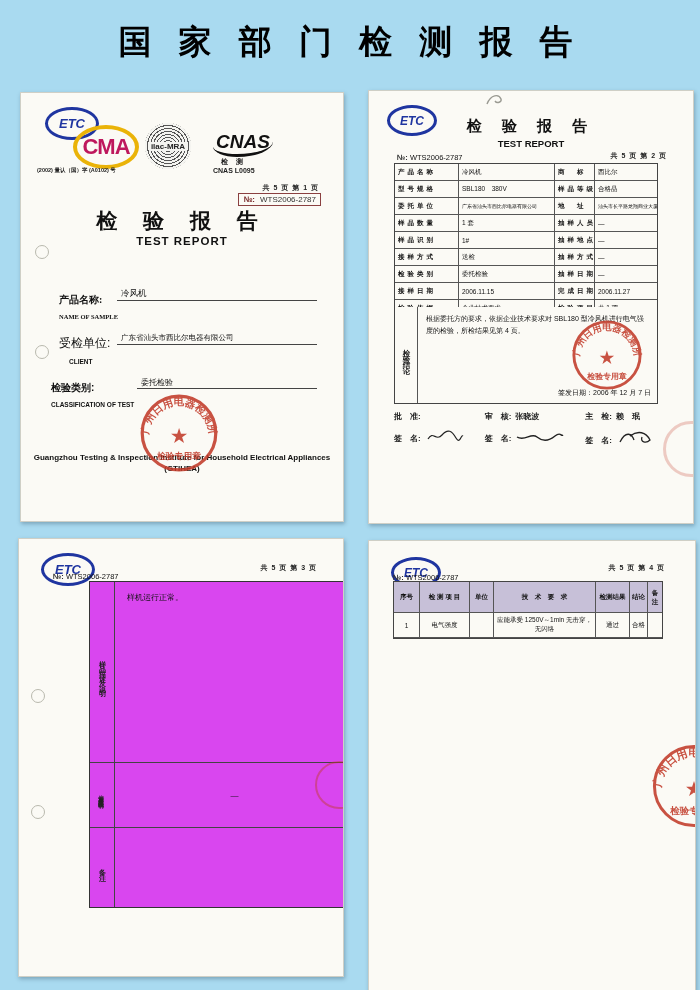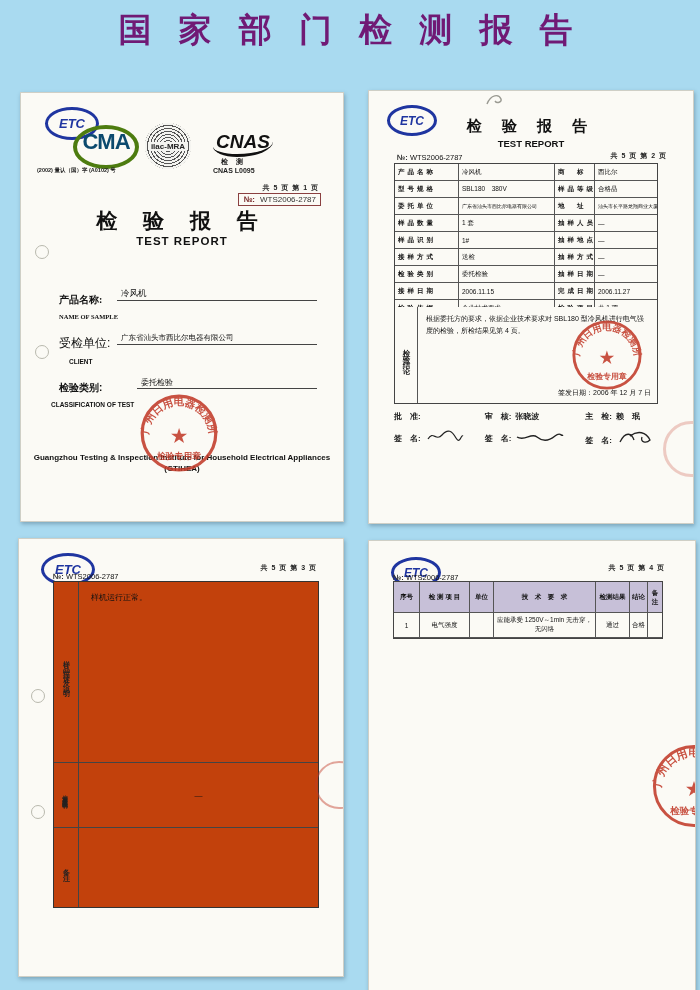--- a/index.html
+++ b/index.html
@@ -4,41 +4,41 @@
 <style>
   html,body{margin:0;padding:0;}
   body{
     width:700px;height:990px;position:relative;overflow:hidden;
     background:#a9daf0;
     font-family:"Liberation Sans","DejaVu Sans",sans-serif;
     color:#111;
   }
   
   .banner{position:absolute;left:0;top:0;width:700px;text-align:center;}
-  .banner .l1{margin-top:8px;font-size:33px;font-weight:700;letter-spacing:9px;color:#701a75;}
+  .banner .l1{margin-top:20px;font-size:33px;font-weight:700;letter-spacing:9px;color:#000000;}
   .banner .l2{margin-top:2px;font-size:28px;font-weight:700;letter-spacing:2px;color:#151515;}
   
   .page{
     position:absolute;background:#fbfaf5;border:1px solid #cfcfc6;
     box-shadow:1px 2px 4px rgba(40,70,90,.35);overflow:hidden;
   }
   #p1{left:20px;top:92px;width:322px;height:428px;}
   #p2{left:368px;top:90px;width:324px;height:432px;}
   #p3{left:18px;top:538px;width:324px;height:437px;}
   #p4{left:368px;top:540px;width:326px;height:450px;}
   .abs{position:absolute;}
   
   .etc{
     border:3px solid #1f35a0;border-radius:50%;color:#1f35a0;
     display:flex;align-items:center;justify-content:center;
     font-weight:900;font-style:italic;background:transparent;
   }
   .cma{
-    border:4px solid #4d7c0f;border-radius:50%;color:#0c4a6e;
-    display:flex;align-items:flex-start;justify-content:center;
+    border:4px solid #eab308;border-radius:50%;color:#be185d;
+    display:flex;align-items:center;justify-content:center;
     font-weight:900;letter-spacing:-1px;
   }
   .ilac{
     border-radius:50%;
     background:repeating-radial-gradient(circle at 50% 50%, #f4f4f0 0 2px, #555 2px 3px);
     display:flex;align-items:center;justify-content:center;
   }
   .ilac span{background:#f4f4f0;padding:0 1px;font-weight:900;font-size:8px;color:#222;}
   .cnas{font-weight:900;font-style:italic;color:#111;border-bottom:3px solid #111;border-radius:0 0 60% 40%;padding:0 3px 1px 3px;}
   .cap{font-weight:700;color:#222;}
@@ -57,21 +57,21 @@
     height:16px;border-right:1px solid #555;border-bottom:1px solid #555;
     font-size:6.5px;display:flex;align-items:center;padding:0 3px;overflow:hidden;white-space:nowrap;
   }
   .igrid>div:nth-child(4n){border-right:none;}
   .igrid .lb{font-weight:700;letter-spacing:3px;}
   .igrid .xs{font-size:5px;}
   .concl{display:flex;border:1.2px solid #444;border-top:none;height:96px;background:#fbfaf5;}
   .concl .clab{width:22px;border-right:1px solid #555;display:flex;align-items:center;justify-content:center;font-size:7.5px;letter-spacing:6px;}
   .concl .cbody{position:relative;flex:1;font-size:7px;line-height:1.7;padding:6px 8px;}
   
-  .dtable{border:1.5px solid #333;background:#c2410c;}
+  .dtable{border:1.5px solid #333;background:#d946ef;margin-left:36px;}
   .drow{display:flex;border-bottom:1px solid #444;}
   .drow:last-child{border-bottom:none;}
   .drow .dlab{width:24px;border-right:1px solid #444;display:flex;align-items:center;justify-content:center;text-align:center;}
   .drow .dbody{flex:1;position:relative;font-size:8px;padding:10px 12px;}
   
   .rtable{display:grid;grid-template-columns:26px 50px 24px 102px 34px 18px 14px;border:1.2px solid #444;}
   .rtable>div{border-right:1px solid #555;border-bottom:1px solid #555;display:flex;align-items:center;justify-content:center;text-align:center;font-size:6.5px;padding:1px 2px;}
   .rtable>div:nth-child(7n){border-right:none;}
   .rtable .hd{background:#c7c0d8;font-weight:700;height:28px;line-height:1.4;}
   .rtable .dt{height:22px;background:#fbfaf5;}
@@ -117,21 +117,21 @@
   </div>
 
   <div class="abs" style="left:38px;top:240px;width:250px;">
     <span style="font-size:12px;font-weight:400;">受检单位:</span>
     <span class="abs" style="left:62px;top:0px;font-size:7.5px;">广东省汕头市西比尔电器有限公司</span>
     <div class="abs underfield" style="left:58px;top:11px;width:200px;"></div>
     <div style="font-size:6.5px;font-weight:700;margin-top:6px;margin-left:10px;">CLIENT</div>
   </div>
 
   <div class="abs" style="left:30px;top:284px;width:258px;">
-    <span style="font-size:10px;font-weight:700;margin-left:8px;">检验类别:</span>
+    <span style="font-size:10px;font-weight:700;">检验类别:</span>
     <span class="abs" style="left:90px;top:0px;font-size:8px;">委托检验</span>
     <div class="abs underfield" style="left:86px;top:11px;width:180px;"></div>
     <div style="font-size:6.5px;font-weight:700;margin-top:6px;">CLASSIFICATION OF TEST</div>
   </div>
 
   <svg class="abs stamp" style="left:118px;top:300px;z-index:2;" width="80" height="80" viewBox="0 0 100 100">
     <circle cx="50" cy="50" r="46" fill="none" stroke="#c23b2a" stroke-width="4"></circle>
     <defs>
         <path id="arc1" d="M 13,62 A 38,38 0 1 1 87,62" fill="none"></path>
       </defs>

